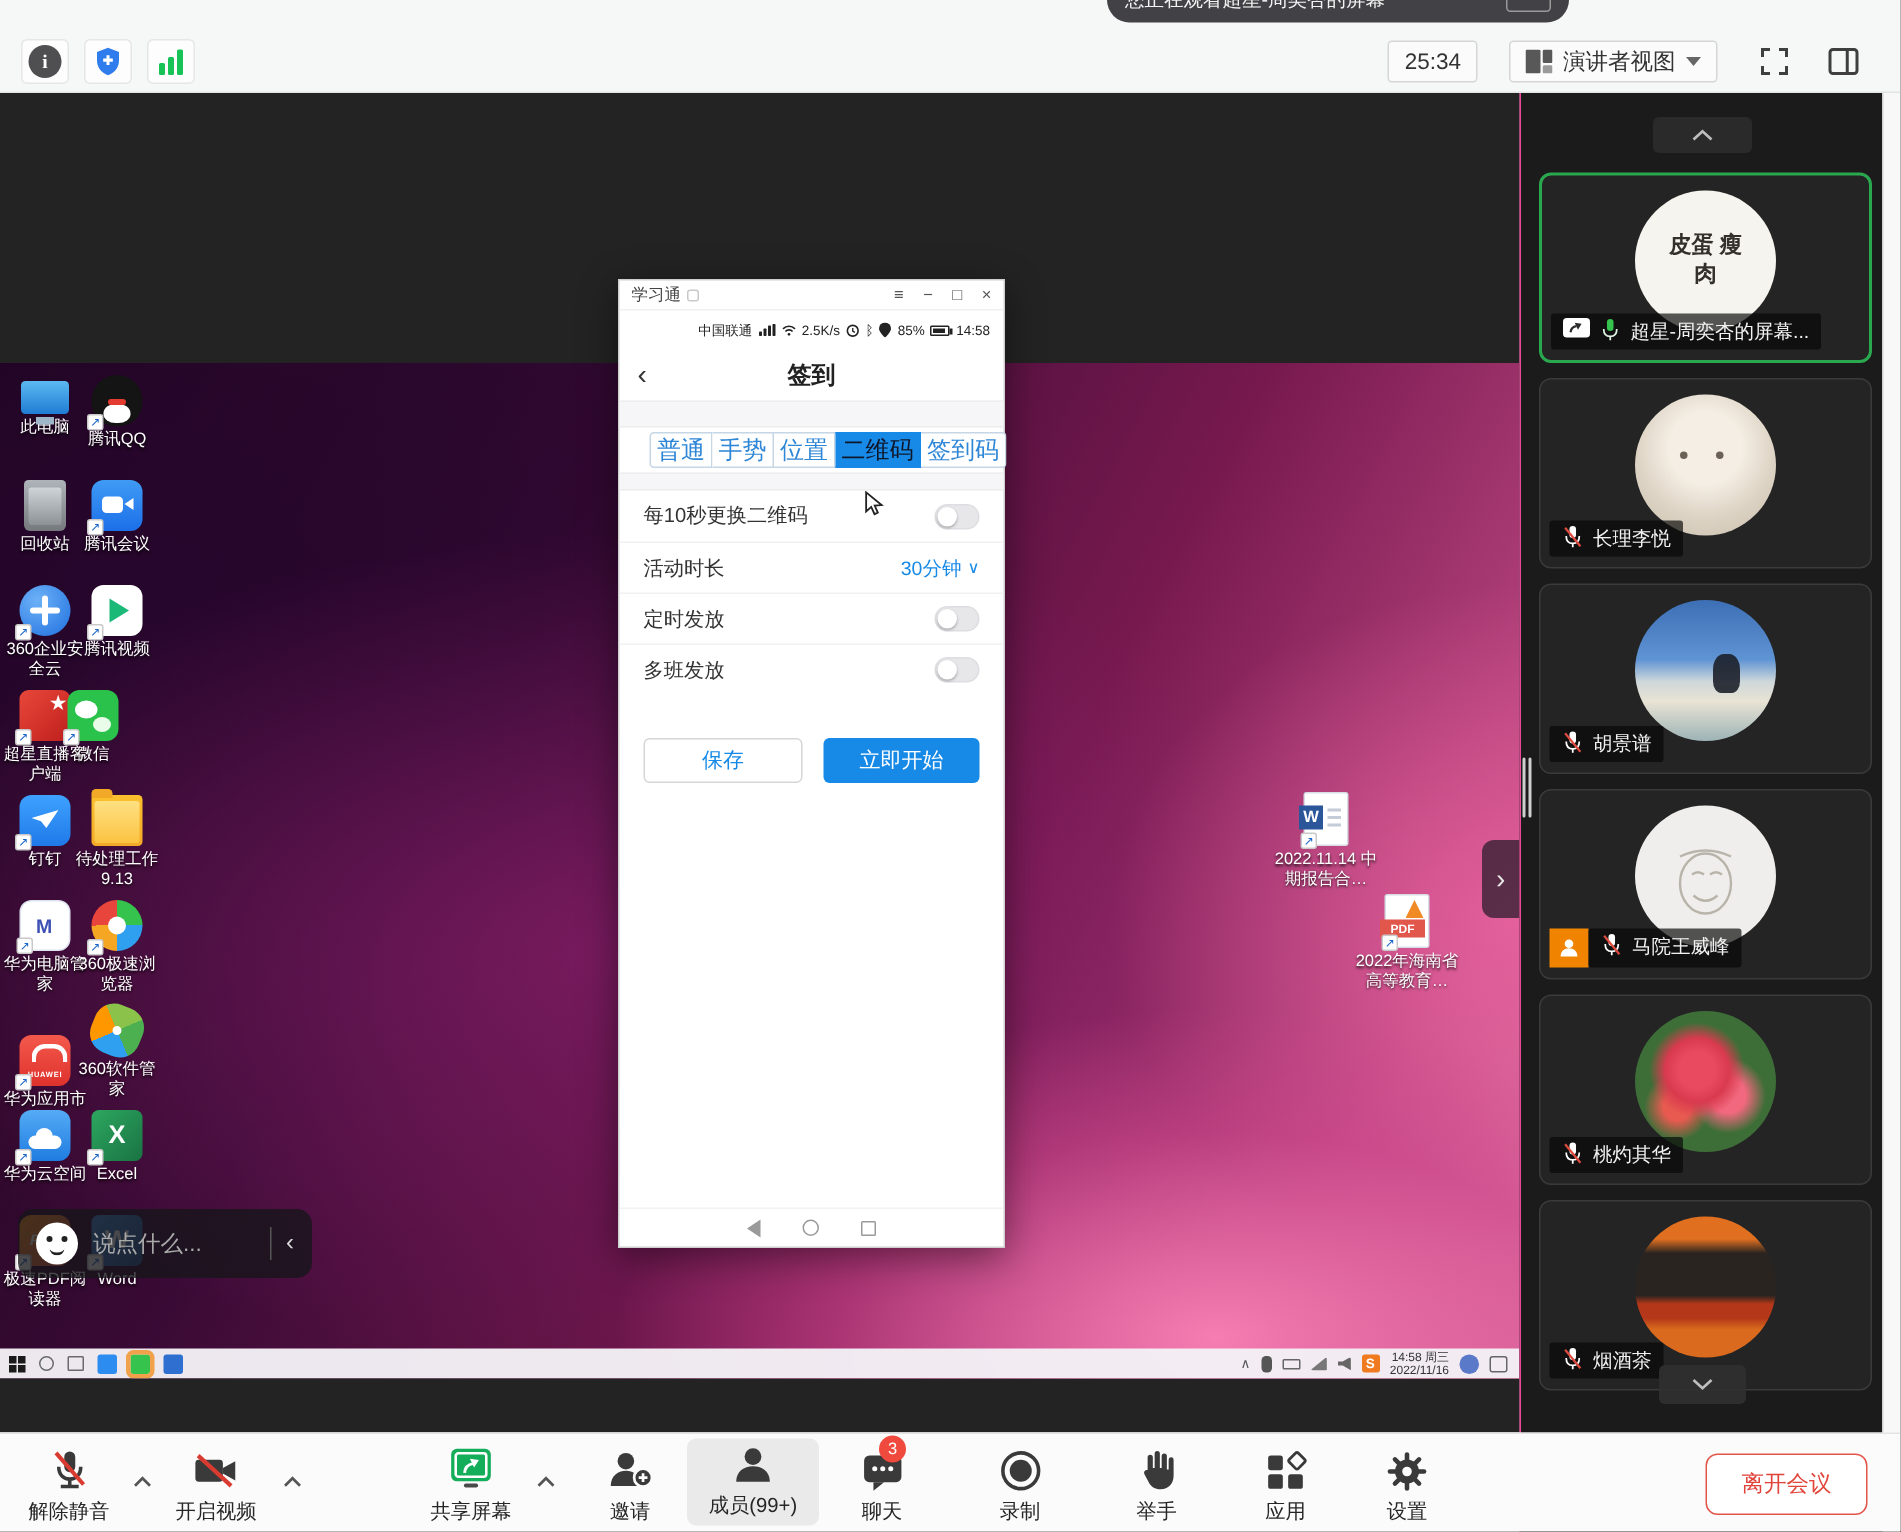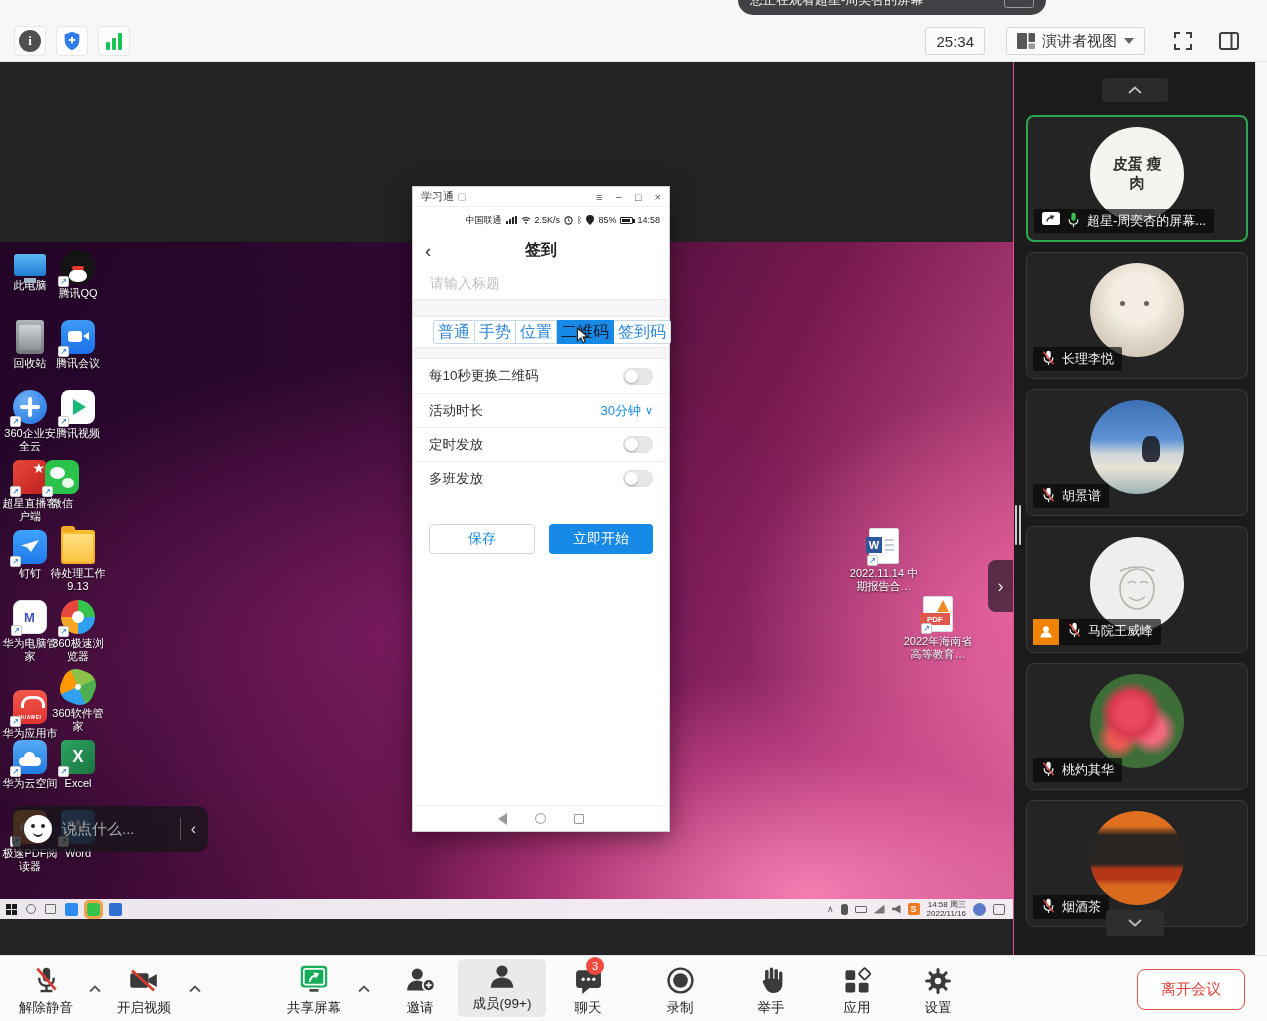--- a/index.html
+++ b/index.html
@@ -439,21 +439,20 @@
           <path d="M4 0 a4 4 0 0 1 4 4 c0 2.6 -4 6 -4 6 S0 6.6 0 4 a4 4 0 0 1 4 -4" fill="#222"></path>
         </svg>
       <span>85%</span>
       <span class="batt"></span>
       <span>14:58</span>
     </div>
     <div class="pnav">
       <span class="pback">‹</span>
       <h1>签到</h1>
     </div>
-    <input class="ph-input" placeholder="请输入标题" style="">
     <div class="band"></div>
     <div class="ptabs">
       <span class="ptab">普通</span>
       <span class="ptab">手势</span>
       <span class="ptab">位置</span>
       <span class="ptab sel">二维码</span>
       <span class="ptab">签到码</span>
     </div>
     <div class="band2"></div>
     <div class="prow">

